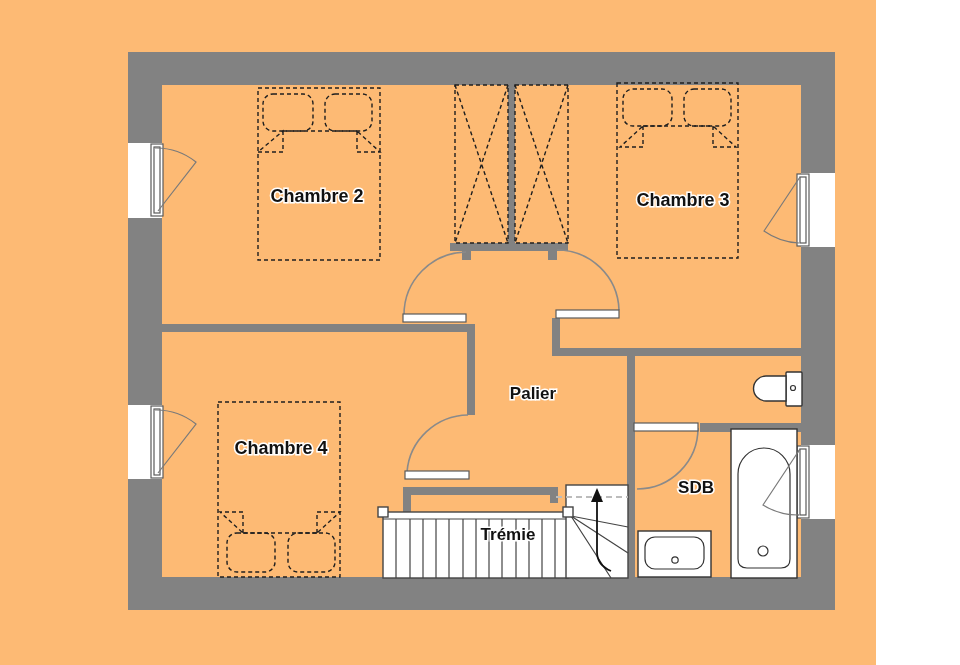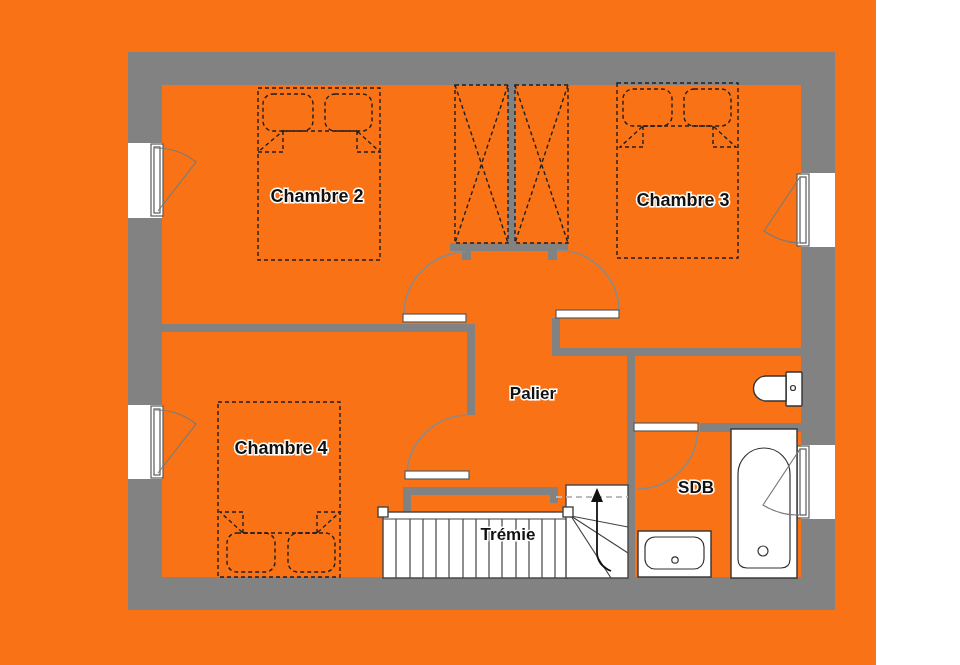--- a/index.html
+++ b/index.html
@@ -1,16 +1,16 @@
 <!DOCTYPE html>
 <html><head>
 <meta charset="utf-8">
 <style>
   html,body{margin:0;padding:0;background:#ffffff;}
-  .page{width:876px;height:665px;position:relative;background:#f97316;overflow:hidden;
+  .page{width:876px;height:665px;position:relative;background:#fdba74;overflow:hidden;
         font-family:"Liberation Sans", sans-serif;}
   svg{display:block;}
   .wall{fill:#828282;stroke:none;}
   .leaf{fill:#ffffff;stroke:#5a5a5a;stroke-width:1.2;}
   .swing{fill:none;stroke:#8a8a8a;stroke-width:1.6;}
   .frame{fill:#ffffff;stroke:#5a5a5a;stroke-width:1.2;}
   .sash{fill:none;stroke:#7a7a7a;stroke-width:1.2;}
   .dashf{fill:none;stroke:#1f1f1f;stroke-width:1.4;stroke-dasharray:4 3;}
   .fix{fill:#ffffff;stroke:#333333;stroke-width:1.4;}
   .fixthin{fill:none;stroke:#333333;stroke-width:1.2;}

